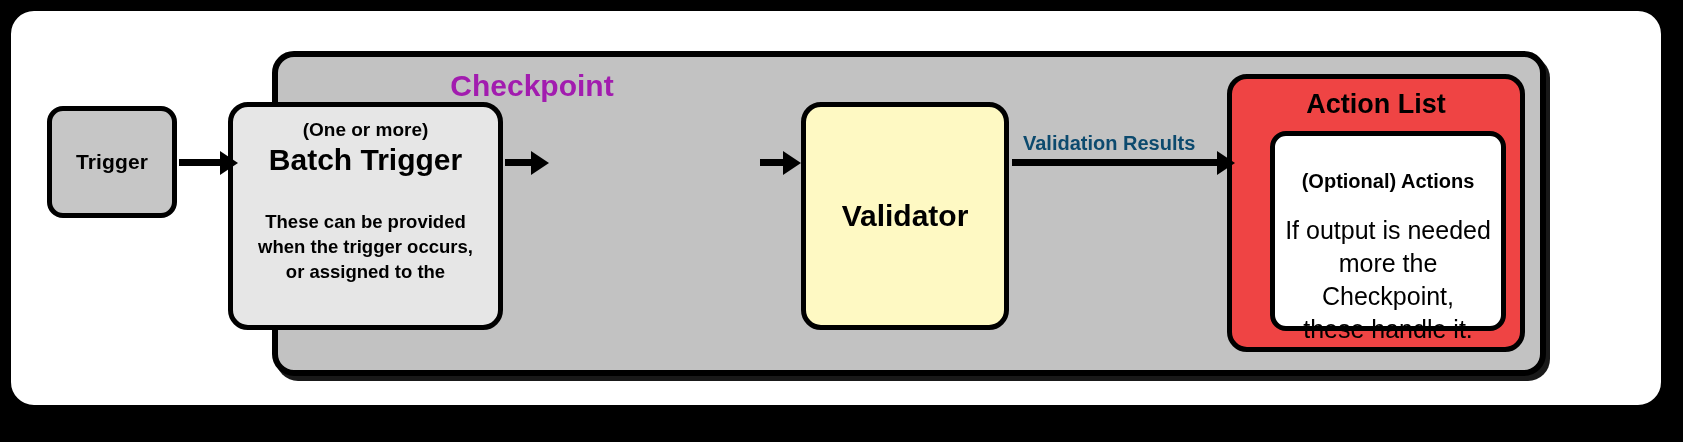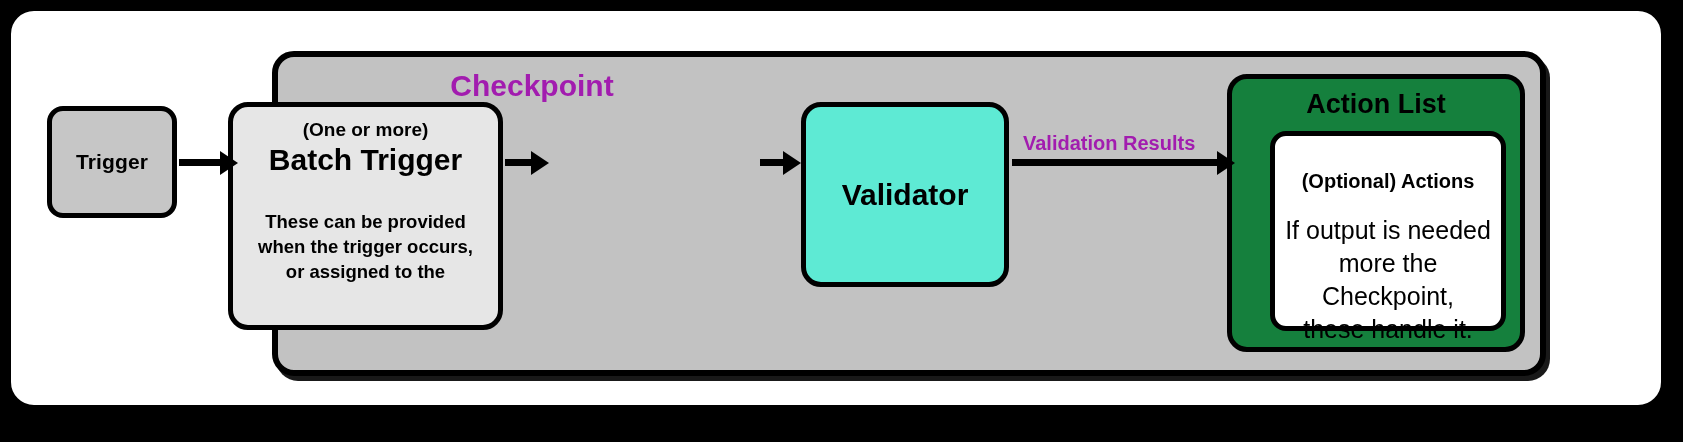--- a/index.html
+++ b/index.html
@@ -121,36 +121,36 @@
     top: 91px;
     width: 208px;
     height: 228px;
     background: #e6e6e6;
     z-index: 5;
   }
   #validator-node {
     left: 790px;
     top: 91px;
     width: 208px;
-    height: 185px;
-    background: #5eead4;
+    height: 228px;
+    background: #fef9c3;
     z-index: 5;
   }
   .node-title {
     font-size: 30px;
     font-weight: bold;
   }
 
   
   #action-list-node {
     left: 1216px;
     top: 63px;
     width: 298px;
     height: 278px;
-    background: #15803d;
+    background: #ef4444;
     border-radius: 20px;
     justify-content: flex-start;
     z-index: 5;
   }
   #action-list-title {
     font-size: 27px;
     font-weight: bold;
     margin-top: 10px;
   }
   #actions-inner-node {
@@ -204,21 +204,21 @@
   #arrow-batch-datasource { left: 494px; top: 148px; width: 27px; }
   #arrow-datasource-validator { left: 749px; top: 148px; width: 24px; }
   #arrow-validator-actionlist { left: 1001px; top: 148px; width: 206px; }
 
   #validation-results-label {
     position: absolute;
     left: 1012px;
     top: 121px;
     font-size: 20px;
     font-weight: bold;
-    color: #a21caf;
+    color: #0c4a6e;
     white-space: nowrap;
     z-index: 9;
   }
 </style>
 </head>
 <body>
 
 <div id="canvas">
 
   <div id="outer-frame">

